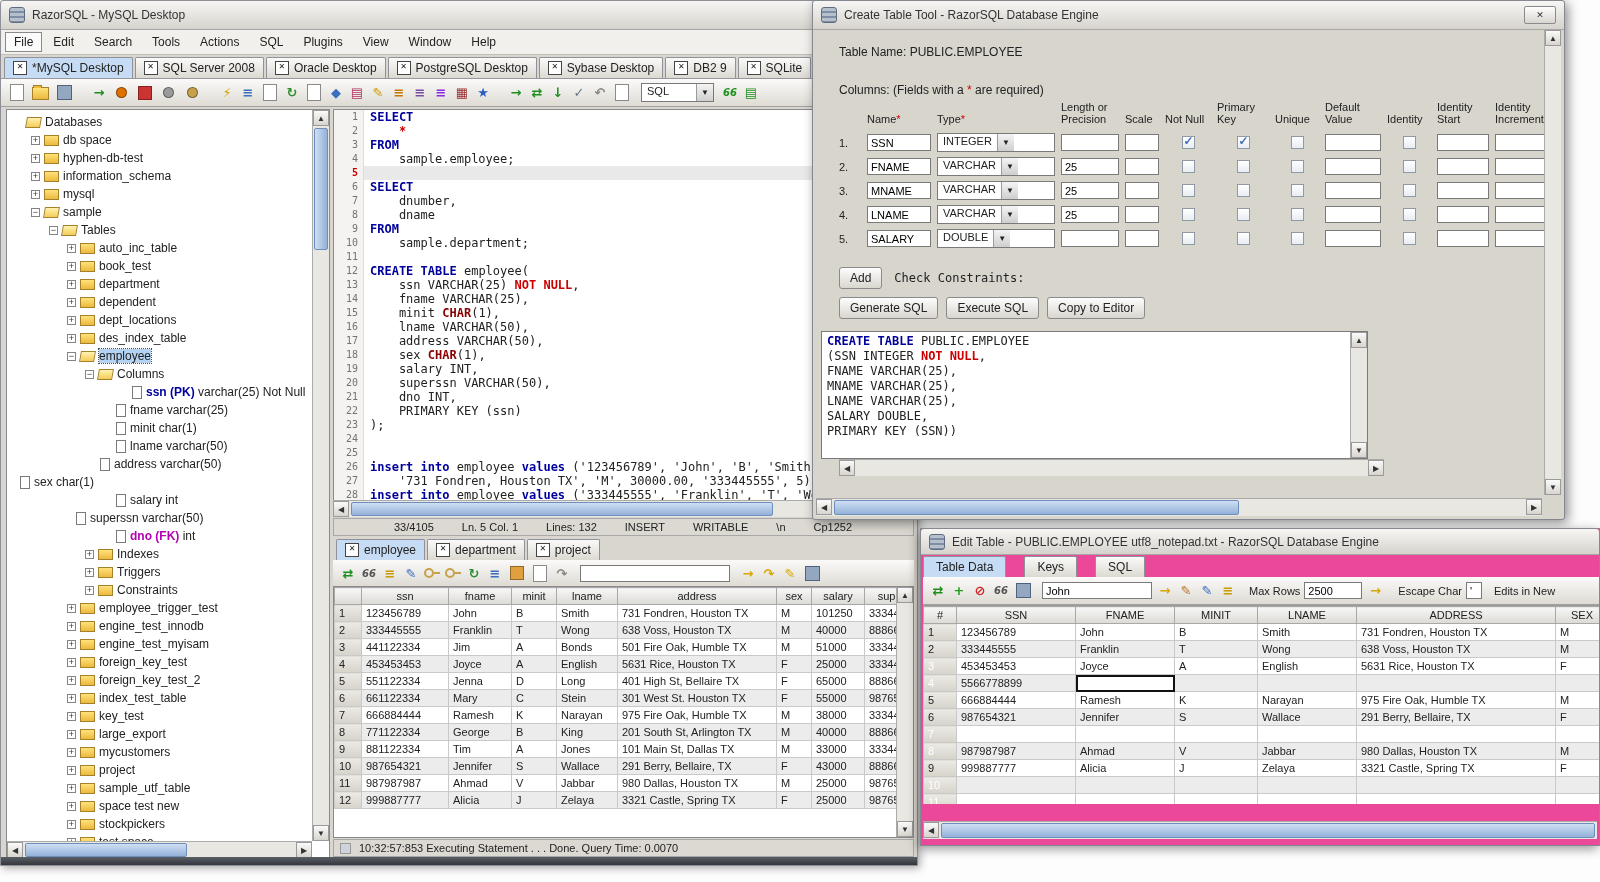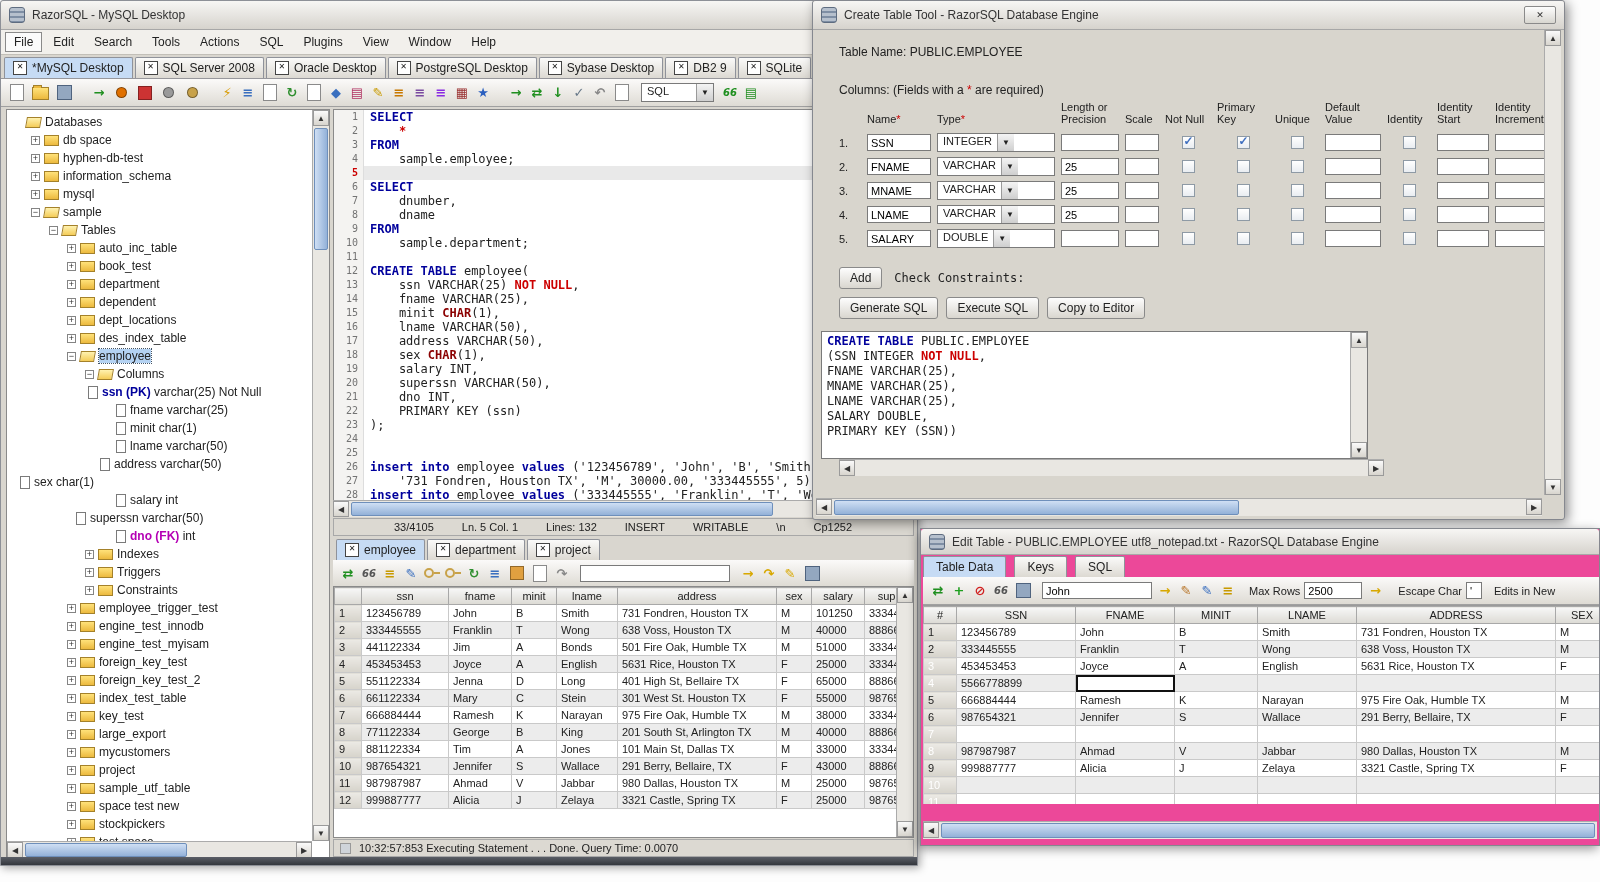--- a/index.html
+++ b/index.html
@@ -126,21 +126,21 @@
   #dlg-preview{position:absolute;top:0;left:0;right:17px;bottom:0;padding:2px 5px;overflow:hidden;
     font:12px "DejaVu Sans Mono",monospace;line-height:15px;white-space:pre;}
   #dlg-preview-vscroll{top:0;right:0;bottom:0;}
   #dlg-preview-hscroll{left:26px;top:458px;width:545px;}
   #dlg-vscroll{top:29px;right:3px;bottom:24px;}
   #dlg-hscroll{left:3px;right:22px;bottom:3px;height:18px;}
 
   
   #edit-window{left:920px;top:528px;width:680px;height:318px;background:#ec4899;border:1px solid #85888f;
     box-shadow:-2px 3px 10px rgba(0,0,0,.4);}
-  #ew-tabs{position:absolute;left:2px;top:26px;right:0;height:22px;display:flex;align-items:flex-end;gap:8px;border-bottom:1px solid #97979c;}
+  #ew-tabs{position:absolute;left:2px;top:26px;right:0;height:22px;display:flex;align-items:flex-end;gap:18px;border-bottom:1px solid #97979c;}
   .ewtab{padding:3px 12px;border:1px solid #8f929a;border-bottom:none;background:linear-gradient(#fafaf9,#dcd9d2);
     border-radius:2px 2px 0 0;font-size:12px;white-space:nowrap;}
   .ewtab.active{background:#c6dbf4;}
   #ew-toolbar{position:absolute;left:2px;top:48px;right:0;height:27px;font-size:11px;gap:4px;}
   #ew-grid{position:absolute;left:2px;top:76px;right:0;height:198px;background:#fff;overflow:hidden;border-top:1px solid #9a9a9a;}
   .m-gray{background:linear-gradient(#eceae5,#d6d3cb);color:#222;}
   .m-red{background:#fb1414;color:#fff;}
   .m-green{background:#17e12e;color:#fff;}
   .m-blue{background:#1d1dd2;color:#fff;}
   td.sel-cell{outline:2px solid #111;outline-offset:-2px;background:#fff !important;}
@@ -310,21 +310,21 @@
         <div class="tree-row" style="padding-left: 60px;">
           <span class="expander">−</span>
           <span class="nicon folder-open"></span>
           <span class="tlabel sel">employee</span>
         </div>
         <div class="tree-row" style="padding-left: 78px;">
           <span class="expander">−</span>
           <span class="nicon folder-open"></span>
           <span class="tlabel">Columns</span>
         </div>
-        <div class="tree-row" style="padding-left: 68px;">
+        <div class="tree-row" style="padding-left: 112px;">
           <span class="expander" style="visibility: hidden;"></span>
           <span class="nicon doc"></span>
           <span class="tlabel"><b style="color: rgb(0, 0, 156);">ssn (PK)</b> varchar(25) Not Null</span>
         </div>
         <div class="tree-row" style="padding-left: 96px;">
           <span class="expander" style="visibility: hidden;"></span>
           <span class="nicon doc"></span>
           <span class="tlabel">fname varchar(25)</span>
         </div>
         <div class="tree-row" style="padding-left: 96px;">

